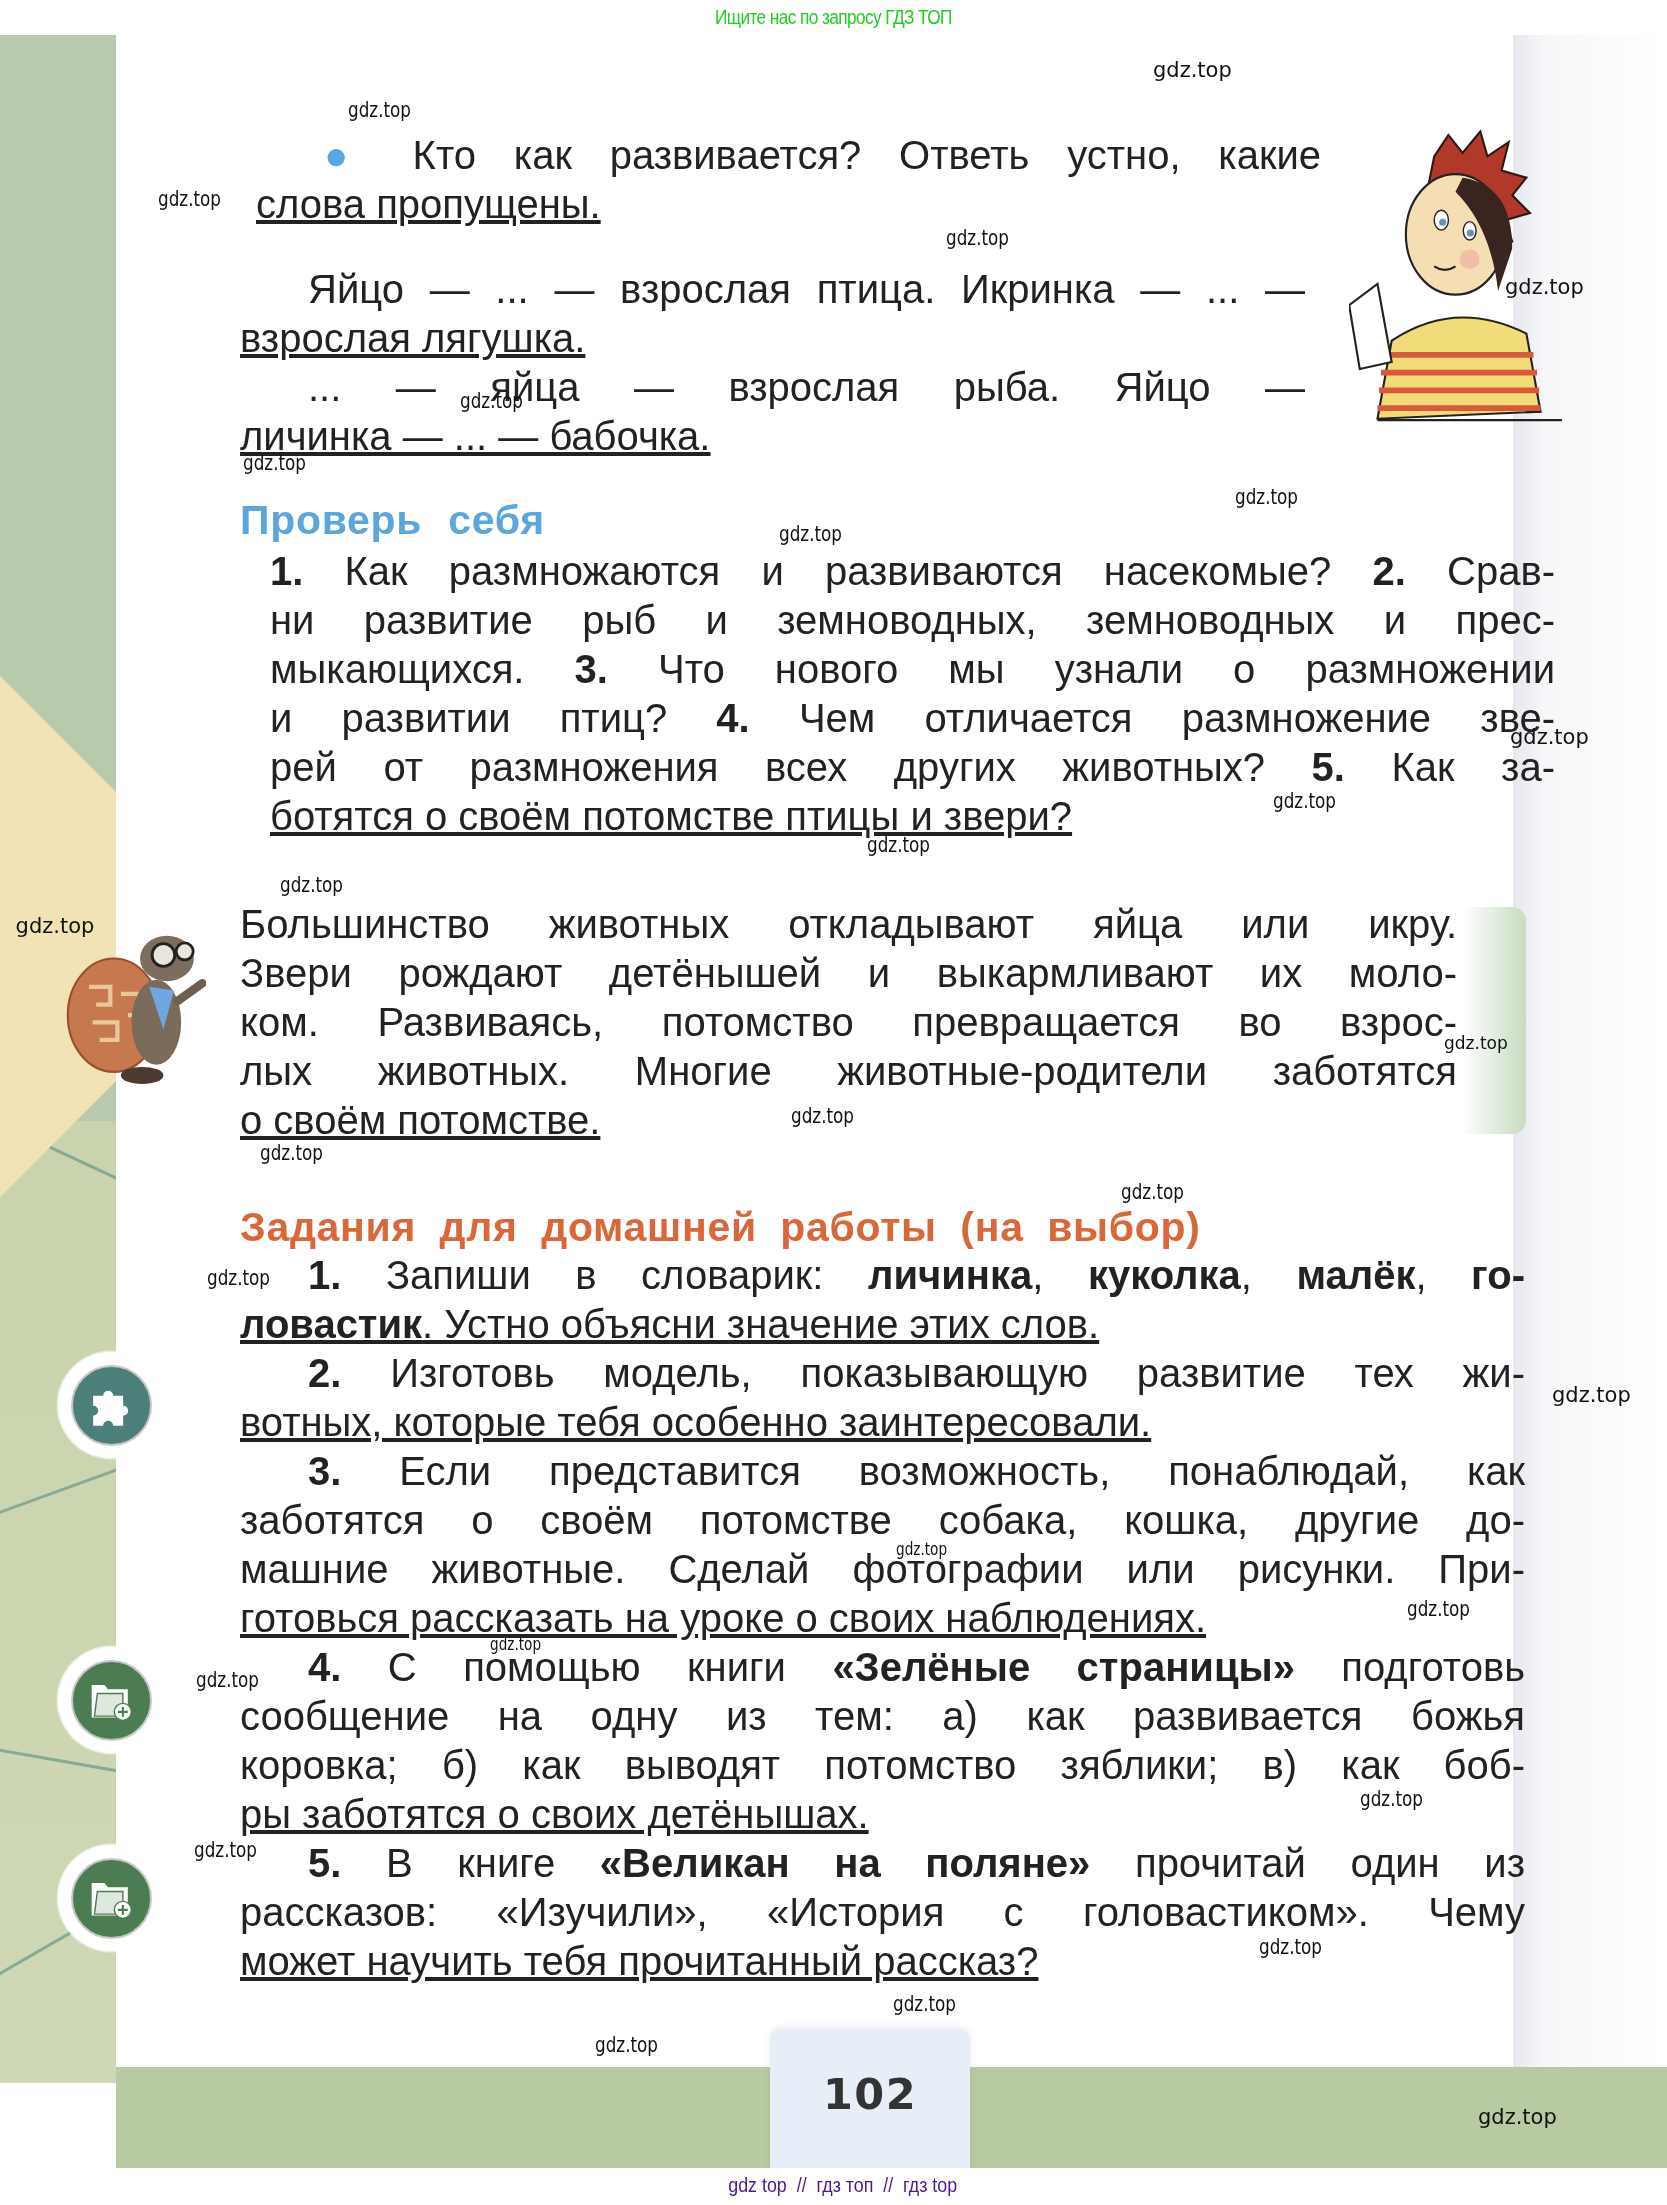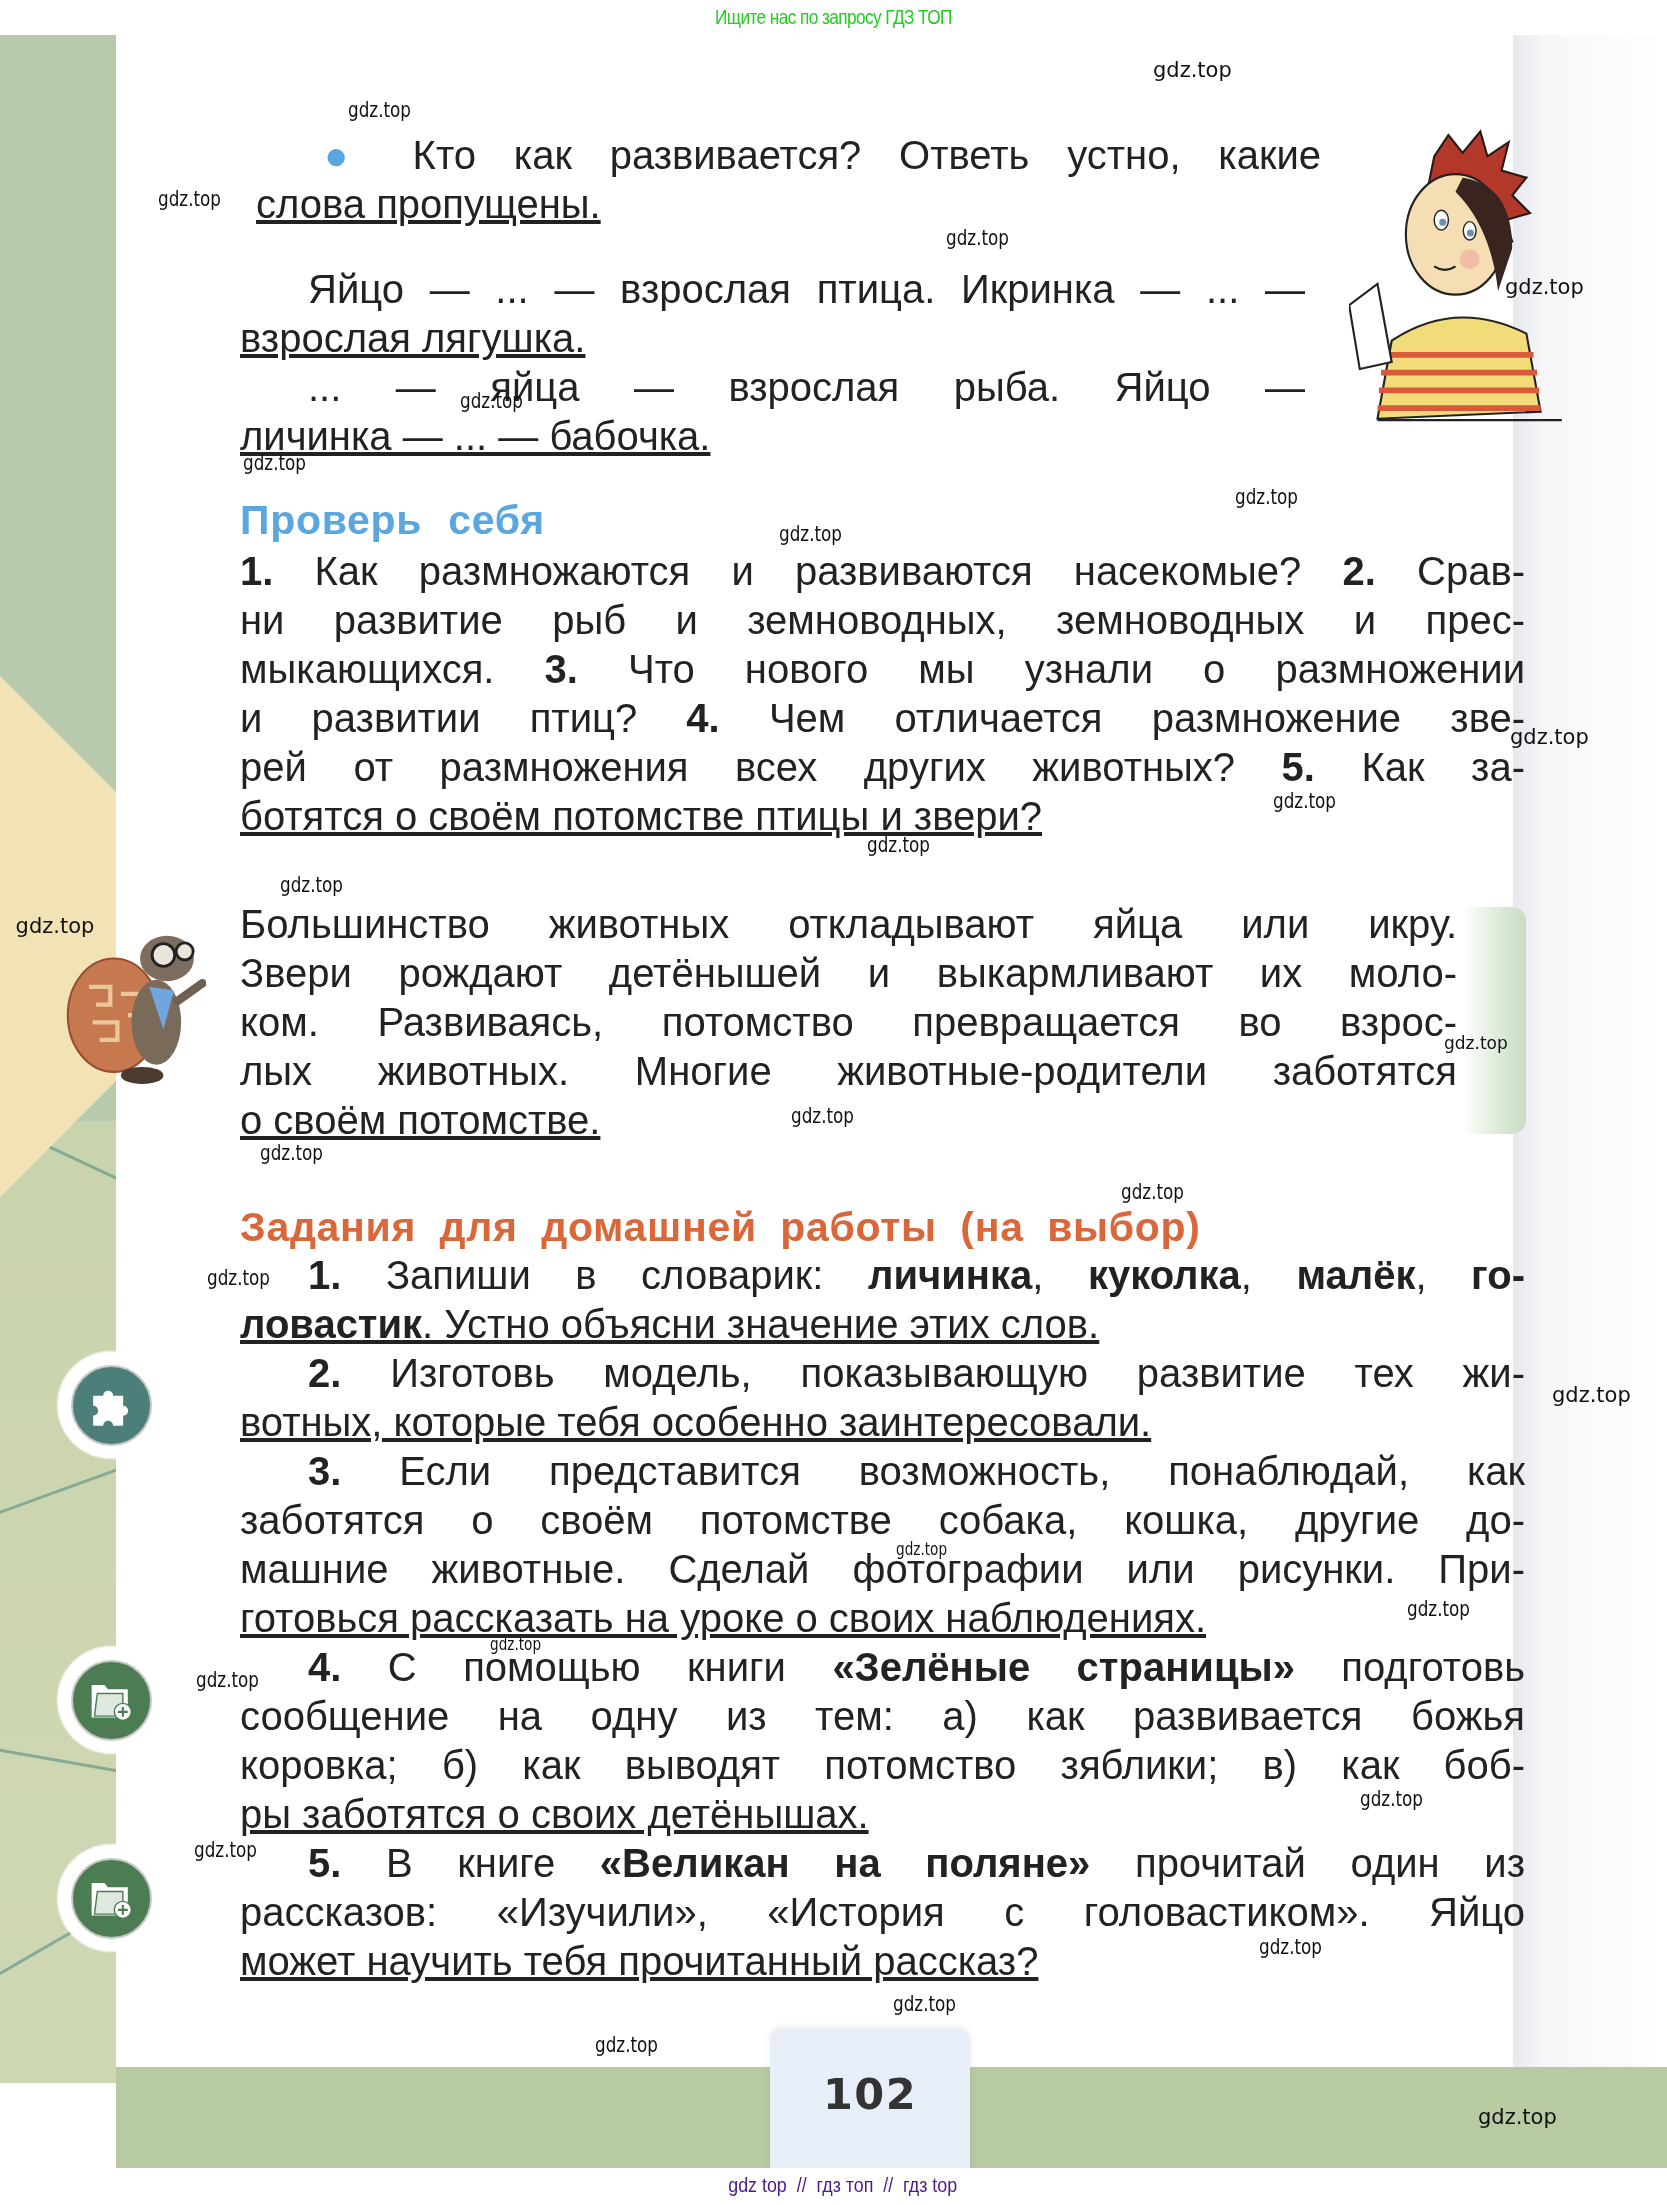--- a/index.html
+++ b/index.html
@@ -191,21 +191,21 @@
 </div>
 
 <div class="text" style="top:265px; width:1065px;">
   <span class="line indent">Яйцо — ... — взрослая птица. Икринка — ... —</span>
   <span class="line last">взрослая лягушка.</span>
   <span class="line indent">... — яйца — взрослая рыба. Яйцо —</span>
   <span class="line last">личинка — ... — бабочка.</span>
 </div>
 
 <div class="heading-blue">Проверь себя</div>
-<div class="text" style="top:547px;">
+<div class="text" style="top:547px;margin-left:30px;">
   <span class="line"><b>1.</b><span> Как размножаются и развиваются насекомые? </span><b>2.</b><span> Срав-</span></span>
   <span class="line">ни развитие рыб и земноводных, земноводных и прес-</span>
   <span class="line"><span>мыкающихся. </span><b>3.</b><span> Что нового мы узнали о размножении</span></span>
   <span class="line"><span>и развитии птиц? </span><b>4.</b><span> Чем отличается размножение зве-</span></span>
   <span class="line"><span>рей от размножения всех других животных? </span><b>5.</b><span> Как за-</span></span>
   <span class="line last">ботятся о своём потомстве птицы и звери?</span>
 </div>
 
 <div class="text" style="top:900px; width:1217px;">
   <span class="line">Большинство животных откладывают яйца или икру.</span>
@@ -227,21 +227,21 @@
   <span class="line">заботятся о своём потомстве собака, кошка, другие до-</span>
   <span class="line">машние животные. Сделай фотографии или рисунки. При-</span>
   <span class="line last">готовься рассказать на уроке о своих наблюдениях.</span>
 
   <span class="line indent"><b>4.</b><span> С помощью книги </span><b>«Зелёные страницы»</b><span> подготовь</span></span>
   <span class="line">сообщение на одну из тем: а) как развивается божья</span>
   <span class="line">коровка; б) как выводят потомство зяблики; в) как боб-</span>
   <span class="line last">ры заботятся о своих детёнышах.</span>
 
   <span class="line indent"><b>5.</b><span> В книге </span><b>«Великан на поляне»</b><span> прочитай один из</span></span>
-  <span class="line">рассказов: «Изучили», «История с головастиком». Яйцо</span>
+  <span class="line">рассказов: «Изучили», «История с головастиком». Чему</span>
   <span class="line last">может научить тебя прочитанный рассказ?</span>
 </div>
 
 <div class="page-tab">
   <div class="page-num">102</div>
 </div>
 
 <div class="wm" style="left:1153px;top:58px;">gdz.top</div>
 <div class="wm tall" style="left:348px;top:98px;"><span>gdz.top</span></div>
 <div class="wm tall" style="left:158px;top:187px;"><span>gdz.top</span></div>

